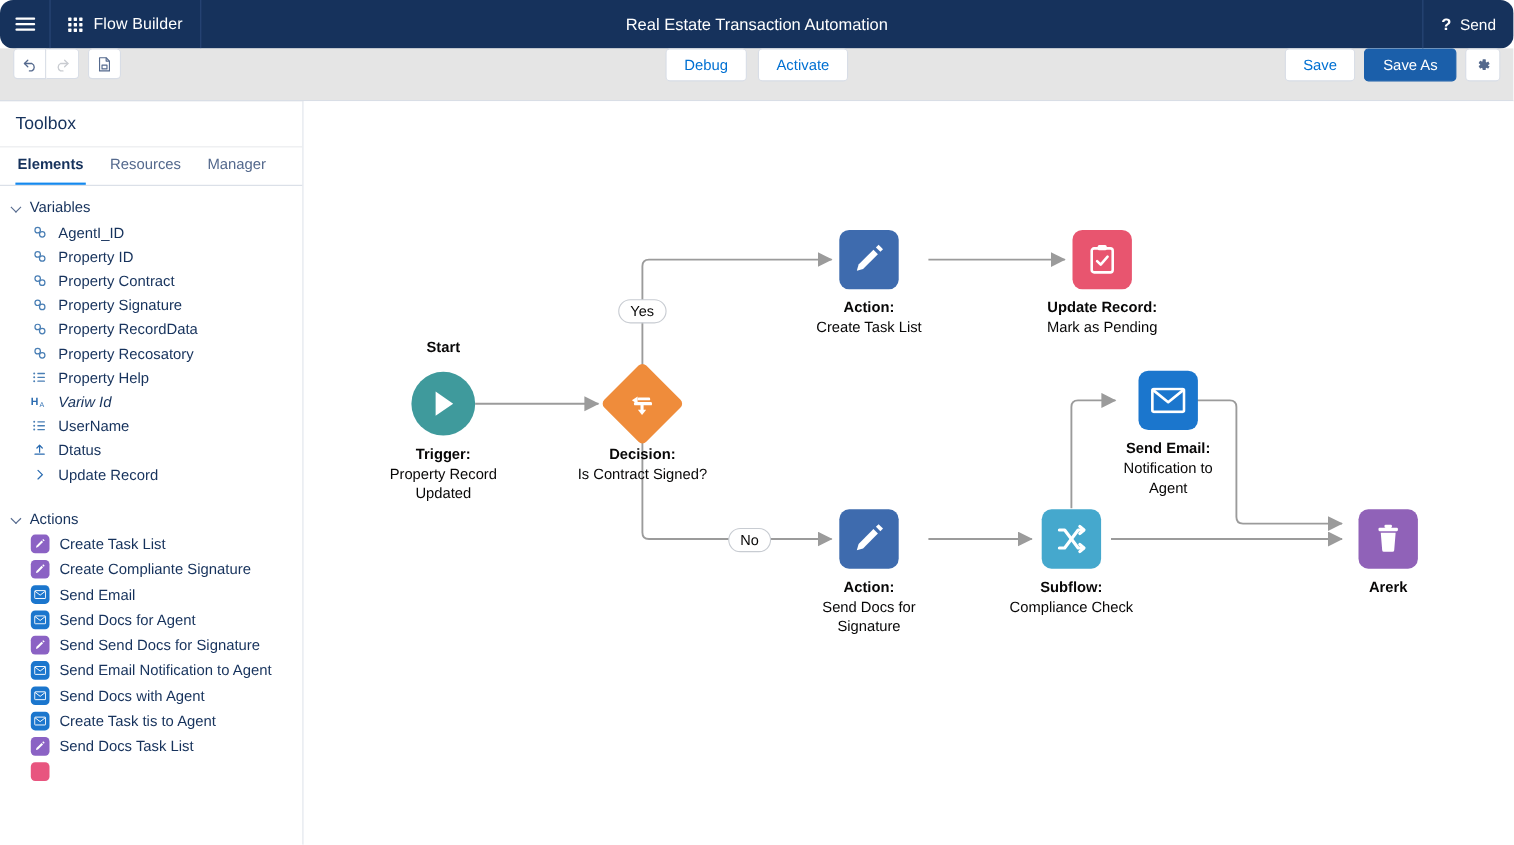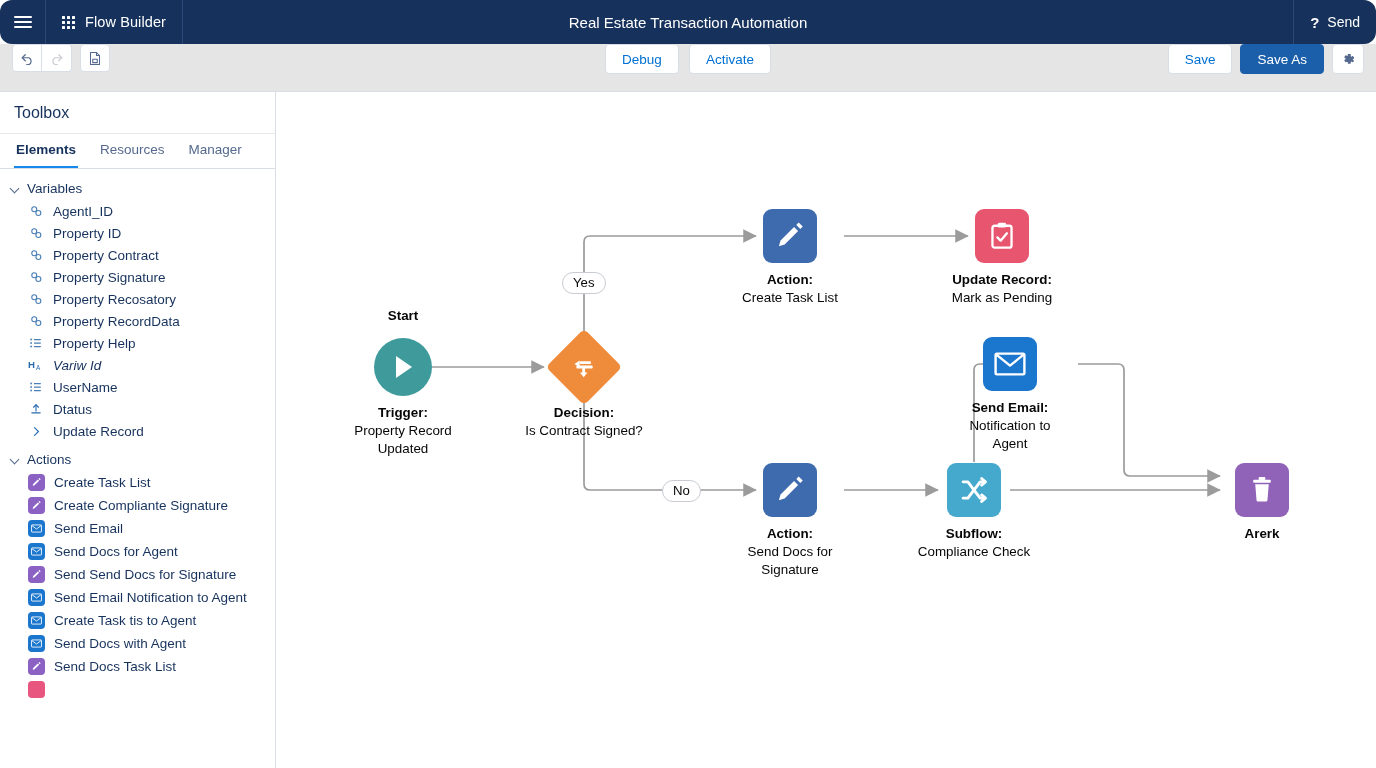--- a/index.html
+++ b/index.html
@@ -318,30 +318,30 @@
         </span>
         <span>Property Signature</span>
       </div>
       <div class="tree-item">
         <span class="ic">
           <svg width="15" height="15" viewBox="0 0 20 20" fill="none" stroke="#4a7fb5" stroke-width="1.5">
             <circle cx="7" cy="7" r="3.3"></circle>
               <circle cx="12.5" cy="12" r="3.3"></circle>
           </svg>
         </span>
-        <span>Property Recosatory</span>
+        <span>Property RecordData</span>
       </div>
       <div class="tree-item">
         <span class="ic">
           <svg width="15" height="15" viewBox="0 0 20 20" fill="none" stroke="#4a7fb5" stroke-width="1.5">
             <circle cx="7" cy="7" r="3.3"></circle>
               <circle cx="12.5" cy="12" r="3.3"></circle>
           </svg>
         </span>
-        <span>Property RecordData</span>
+        <span>Property Recosatory</span>
       </div>
       <div class="tree-item">
         <span class="ic">
           <svg width="14" height="14" viewBox="0 0 20 20" fill="#4a7fb5">
             <circle cx="3" cy="5" r="1.3"></circle>
               <rect x="7" y="4.2" width="10" height="1.7" rx=".6"></rect>
             <circle cx="3" cy="10" r="1.3"></circle>
               <rect x="7" y="9.2" width="10" height="1.7" rx=".6"></rect>
             <circle cx="3" cy="15" r="1.3"></circle>
               <rect x="7" y="14.2" width="10" height="1.7" rx=".6"></rect>
@@ -383,21 +383,21 @@
       </div>
       <div class="tree-item">
         <span class="ic">
           <svg width="13" height="13" viewBox="0 0 20 20" fill="none" stroke="#2a6bb0" stroke-width="1.8" stroke-linecap="round">
             <path d="M7 4 L13 10 L7 16"></path>
           </svg>
         </span>
         <span>Update Record</span>
       </div>
 
-      <div class="group-header" style="margin-top:6px">
+      <div class="group-header" style="margin-top:18px">
         <span class="chev"></span>
         <span>Actions</span>
       </div>
 
       <div class="tree-item">
         <span class="sq pencil">
           <svg width="11" height="11" viewBox="0 0 20 20" fill="#fff">
               <path d="M3 16.2l1-3.4 8.4-8.4 2.4 2.4-8.4 8.4z"></path>
               <path d="M13.5 3.3l1.6-1.6 2.4 2.4-1.6 1.6z"></path>
             </svg>
@@ -449,30 +449,30 @@
         </span>
         <span>Send Email Notification to Agent</span>
       </div>
       <div class="tree-item">
         <span class="sq email">
           <svg width="11" height="9" viewBox="0 0 20 15" fill="none" stroke="#fff" stroke-width="1.6">
               <rect x="1" y="1" width="18" height="13" rx="1"></rect>
               <path d="M1.5 2 L10 8.5 L18.5 2"></path>
             </svg>
         </span>
-        <span>Create Task tis to Agent</span>
+        <span>Send Docs with Agent</span>
       </div>
       <div class="tree-item">
         <span class="sq email">
           <svg width="11" height="9" viewBox="0 0 20 15" fill="none" stroke="#fff" stroke-width="1.6">
               <rect x="1" y="1" width="18" height="13" rx="1"></rect>
               <path d="M1.5 2 L10 8.5 L18.5 2"></path>
             </svg>
         </span>
-        <span>Send Docs with Agent</span>
+        <span>Create Task tis to Agent</span>
       </div>
       <div class="tree-item">
         <span class="sq pencil">
           <svg width="11" height="11" viewBox="0 0 20 20" fill="#fff">
               <path d="M3 16.2l1-3.4 8.4-8.4 2.4 2.4-8.4 8.4z"></path>
               <path d="M13.5 3.3l1.6-1.6 2.4 2.4-1.6 1.6z"></path>
             </svg>
         </span>
         <span>Send Docs Task List</span>
       </div>
@@ -597,21 +597,21 @@
           <path d="M16.6 2.6 L19.4 5 L16.6 7.4"></path>
           <path d="M16.6 14.6 L19.4 17 L16.6 19.4"></path>
         </svg>
       </div>
       <div class="node-label" style="top:62px; left:27px">
         <span class="l1">Subflow:</span>
         <span class="l2">Compliance Check</span>
       </div>
     </div>
 
-    <div class="node" style="left:707px; top:245px;">
+    <div class="node" style="left:759px; top:245px;">
       <div class="node-shape shape-sq sq-email">
         <svg width="32" height="24" viewBox="0 0 24 18" fill="none" stroke="#ffffff" stroke-width="1.8" stroke-linejoin="round">
           <rect x="1.2" y="1.2" width="21.6" height="15.6" rx="1"></rect>
           <path d="M1.8 2 L12 10.2 L22.2 2"></path>
         </svg>
       </div>
       <div class="node-label" style="top:62px; left:27px">
         <span class="l1">Send Email:</span>
         <span class="l2">Notification to</span>
         <span class="l2">Agent</span>

